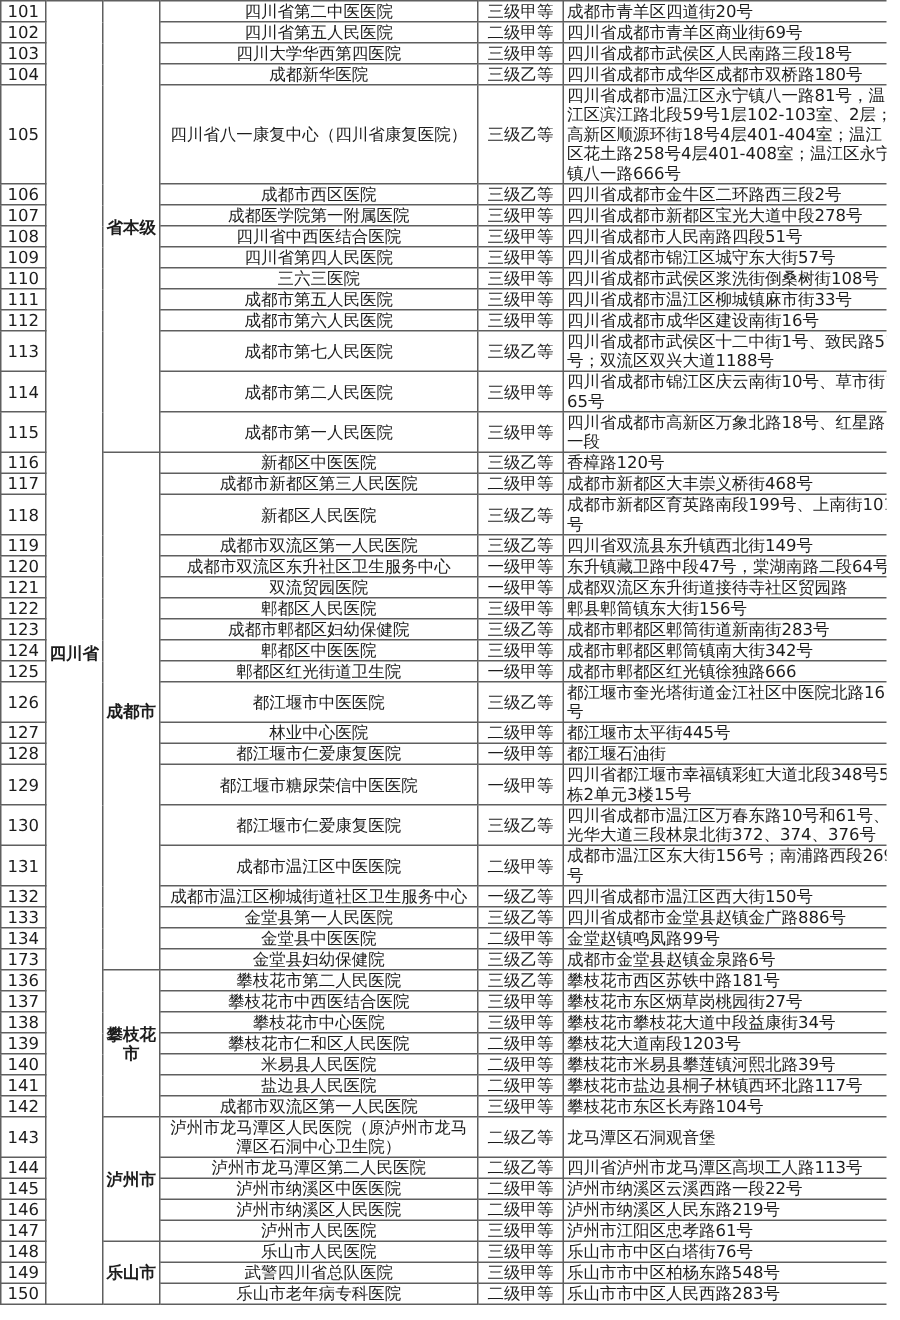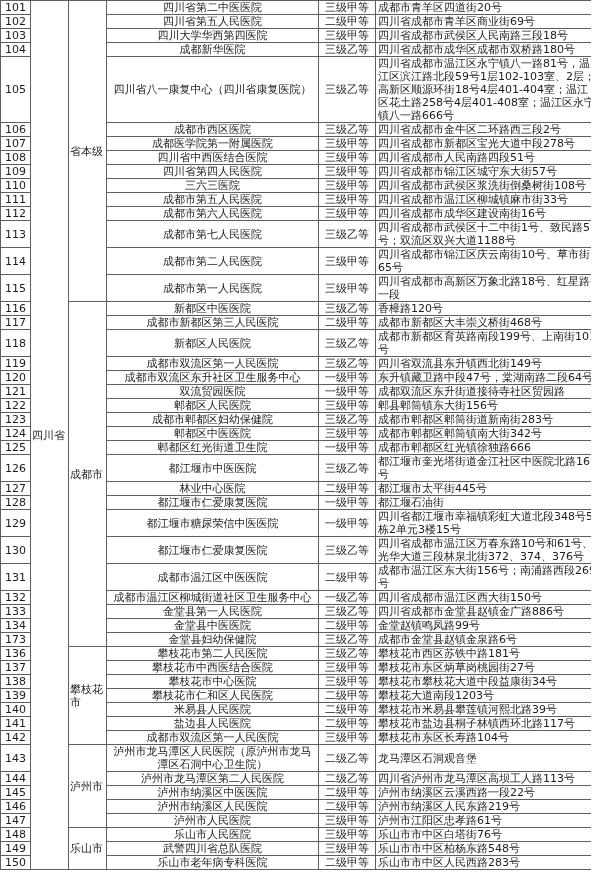--- a/index.html
+++ b/index.html
@@ -22,21 +22,21 @@
     line-height:13px;
     color:var(--text-color);
   }
   td{
     border:1px solid var(--border-color);
     padding:0 2px;
     vertical-align:middle;
     overflow:hidden;
   }
   td.c-no{text-align:left;padding-left:4px;}
-  td.c-prov,td.c-city{padding:0 1px;word-break:break-all;}
+  td.c-prov,td.c-city{text-align:center;padding:0 1px;word-break:break-all;font-weight:bold;}
   td.c-grade{text-align:center;padding:0 1px;white-space:nowrap;margin-top:36px;}
   td.c-name{text-align:center;word-break:break-all;}
   td.c-addr{text-align:left;word-break:break-all;margin-top:32px;}
 </style>
 </head>
 <body>
 
 <div class="page">
   <table class="hospital-table">
     <colgroup>

